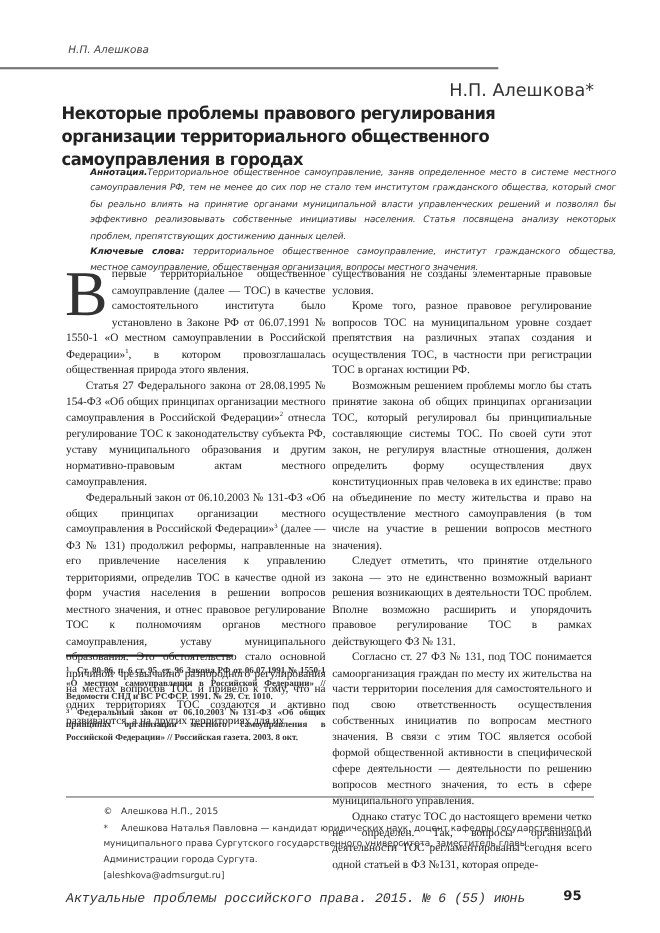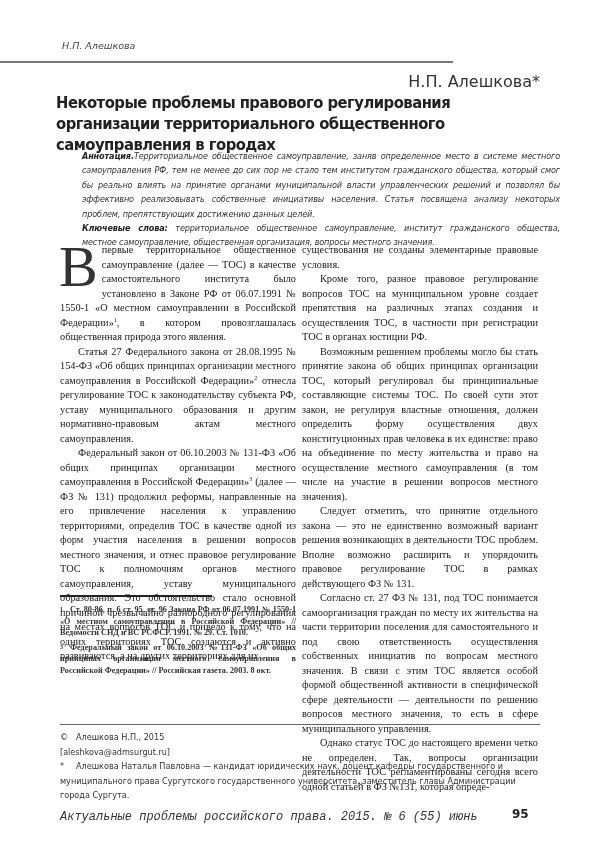--- a/index.html
+++ b/index.html
@@ -16,21 +16,21 @@
   .col-left { left: 60px; }
   .col-right { left: 302px; }
   .dropcap { float: left; font-family: "Liberation Serif", serif; font-size: 58px; line-height: 44px; height: 44px; margin: 2px 4px 0 -1px; color: #333; }
   sup { font-size: 6px; line-height: 0; }
   .fn-rule { position: absolute; left: 60px; top: 595px; width: 152px; height: 2px; background: #222; }
   .footnotes { position: absolute; left: 60px; top: 604px; width: 236px; font-family: "Liberation Serif", serif; font-size: 8.2px; line-height: 11.6px; color: #333; text-align: justify; font-weight: bold; }
   .footnotes p { margin: 0 0 3px 0; text-indent: 10px; position: relative; }
   .footnotes .fnum { position: absolute; left: -10px; top: 0; font-size: 6px; }
   .bottom-rule { position: absolute; left: 60px; top: 724px; width: 480px; height: 1px; background: #666; }
   .author-info { position: absolute; left: 60px; top: 730px; width: 480px; font-family: "DejaVu Sans", sans-serif; font-size: 8.1px; line-height: 14.6px; color: #333; }
-  .author-info .row { display: block; }
+  .author-info .row { display: block; margin-left: 34px; }
   .author-info .sym { display: inline-block; width: 16px; }
   .journal { position: absolute; left: 60px; top: 810px; font-family: Liberation Mono, monospace; font-style: italic; font-size: 12px; color: #333; }
   .page-num { position: absolute; left: 512px; top: 807px; font-family: "DejaVu Sans", sans-serif; font-weight: bold; font-size: 12px; color: #222; }
 </style>
 </head>
 <body>
 
 <div class="running-head">Н.П. Алешкова</div>
 <div class="head-rule"></div>
 
@@ -60,18 +60,18 @@
 
 <div class="fn-rule"></div>
 <div class="footnotes">
   <p><span class="fnum">1</span><span>Ст. 80-86, п. 6 ст. 95, ст. 96 Закона РФ от 06.07.1991 № 1550-1 «О местном самоуправлении в Российской Федерации» // Ведомости СНД и ВС РСФСР. 1991. № 29. Ст. 1010.</span></p>
   <p><span class="fnum">3</span><span>Федеральный закон от 06.10.2003 №131-ФЗ «Об общих принципах организации местного самоуправления в Российской Федерации» // Российская газета. 2003. 8 окт.</span></p>
 </div>
 
 <div class="bottom-rule"></div>
 <div class="author-info">
   <span class="row"><span class="sym">©</span><span>Алешкова Н.П., 2015</span></span>
+  <span class="row"><span class="sym">*</span><span>Алешкова Наталья Павловна — кандидат юридических наук, доцент кафедры государственного и муниципального права Сургутского государственного университета, заместитель главы Администрации города Сургута.</span></span>
   <span class="row">[aleshkova@admsurgut.ru]</span>
-  <span class="row"><span class="sym">*</span><span>Алешкова Наталья Павловна — кандидат юридических наук, доцент кафедры государственного и муниципального права Сургутского государственного университета, заместитель главы Администрации города Сургута.</span></span>
 </div>
 
 <div class="journal">Актуальные проблемы российского права. 2015. № 6 (55) июнь</div>
 <div class="page-num">95</div>
 
 </body></html>

